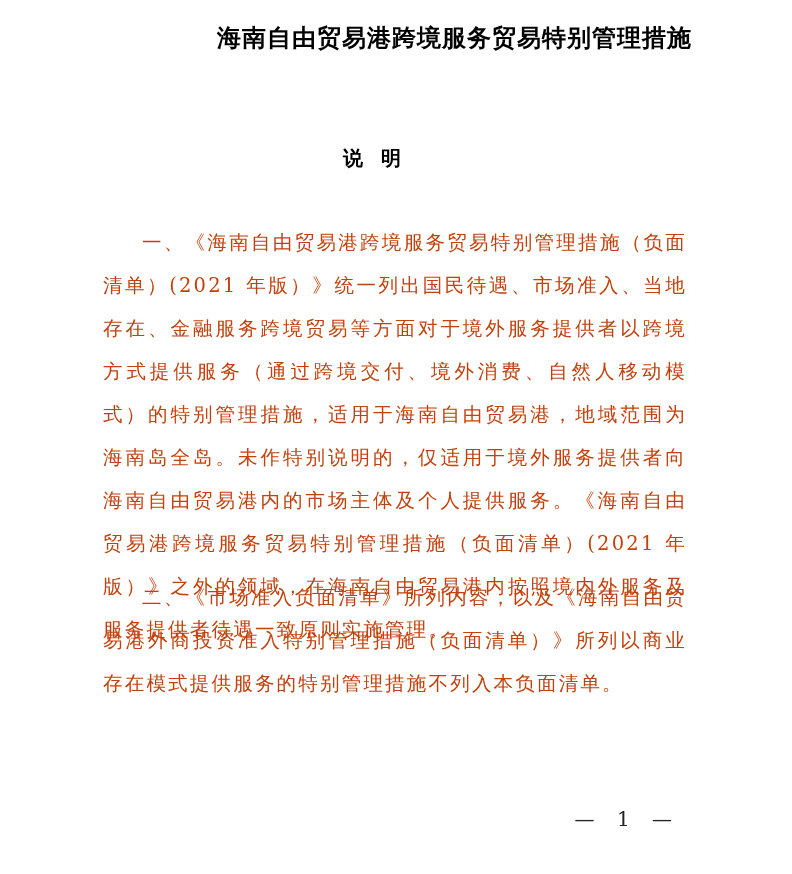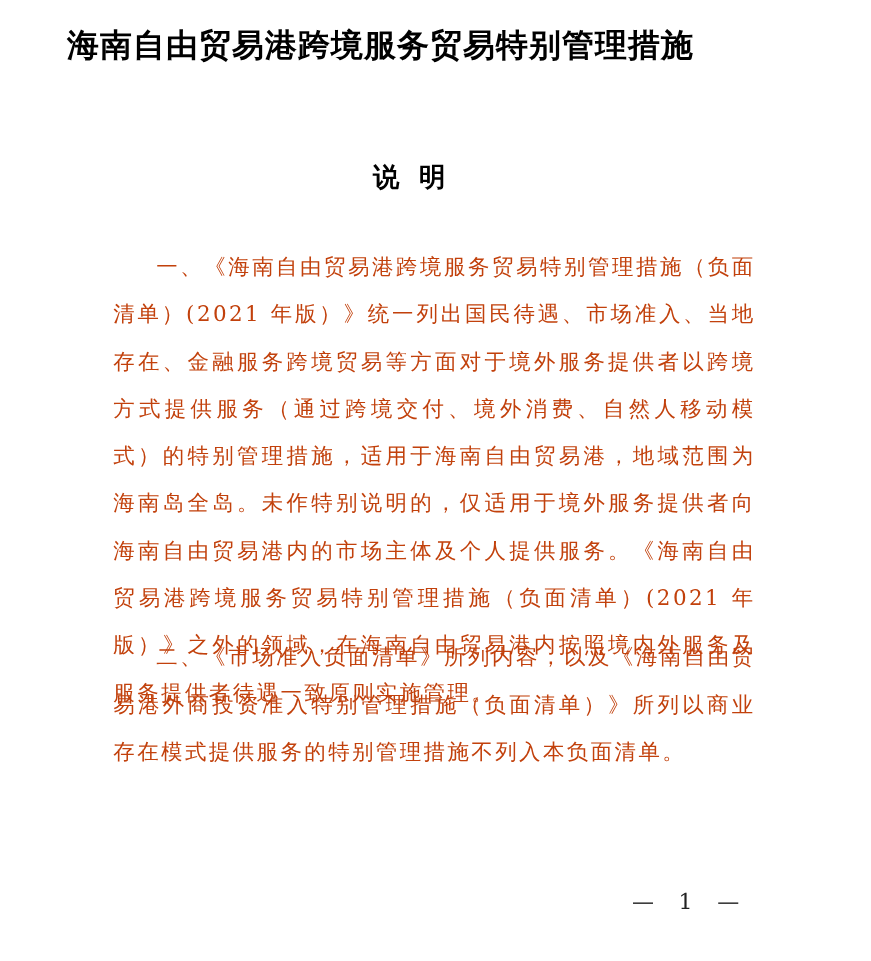--- a/index.html
+++ b/index.html
@@ -19,38 +19,38 @@
     position: absolute;
     left: 0;
     top: 0;
     width: 792px;
     height: 874px;
   }
   .title {
     position: absolute;
     left: 0;
     width: 692px;
-    text-align: center;
+    text-align: right;
     font-family: "DejaVu Serif", "Liberation Serif", serif;
     font-weight: bold;
-    font-size: 29px;
+    font-size: 24px;
     letter-spacing: 1px;
     color: #000;
     white-space: nowrap;
   }
   .title.line1 { top: 22px; }
   .title.line2 { top: 66px; }
   .section-heading {
     position: absolute;
     top: 145px;
     left: 0;
     width: 744px;
     text-align: center;
     font-weight: bold;
-    font-size: 24px;
+    font-size: 20px;
     letter-spacing: 18px;
     text-indent: 18px;
     color: #000;
   }
   .body-text {
     position: absolute;
     left: 103px;
     width: 584px;
     font-size: 19.5px;
     line-height: 43px;

